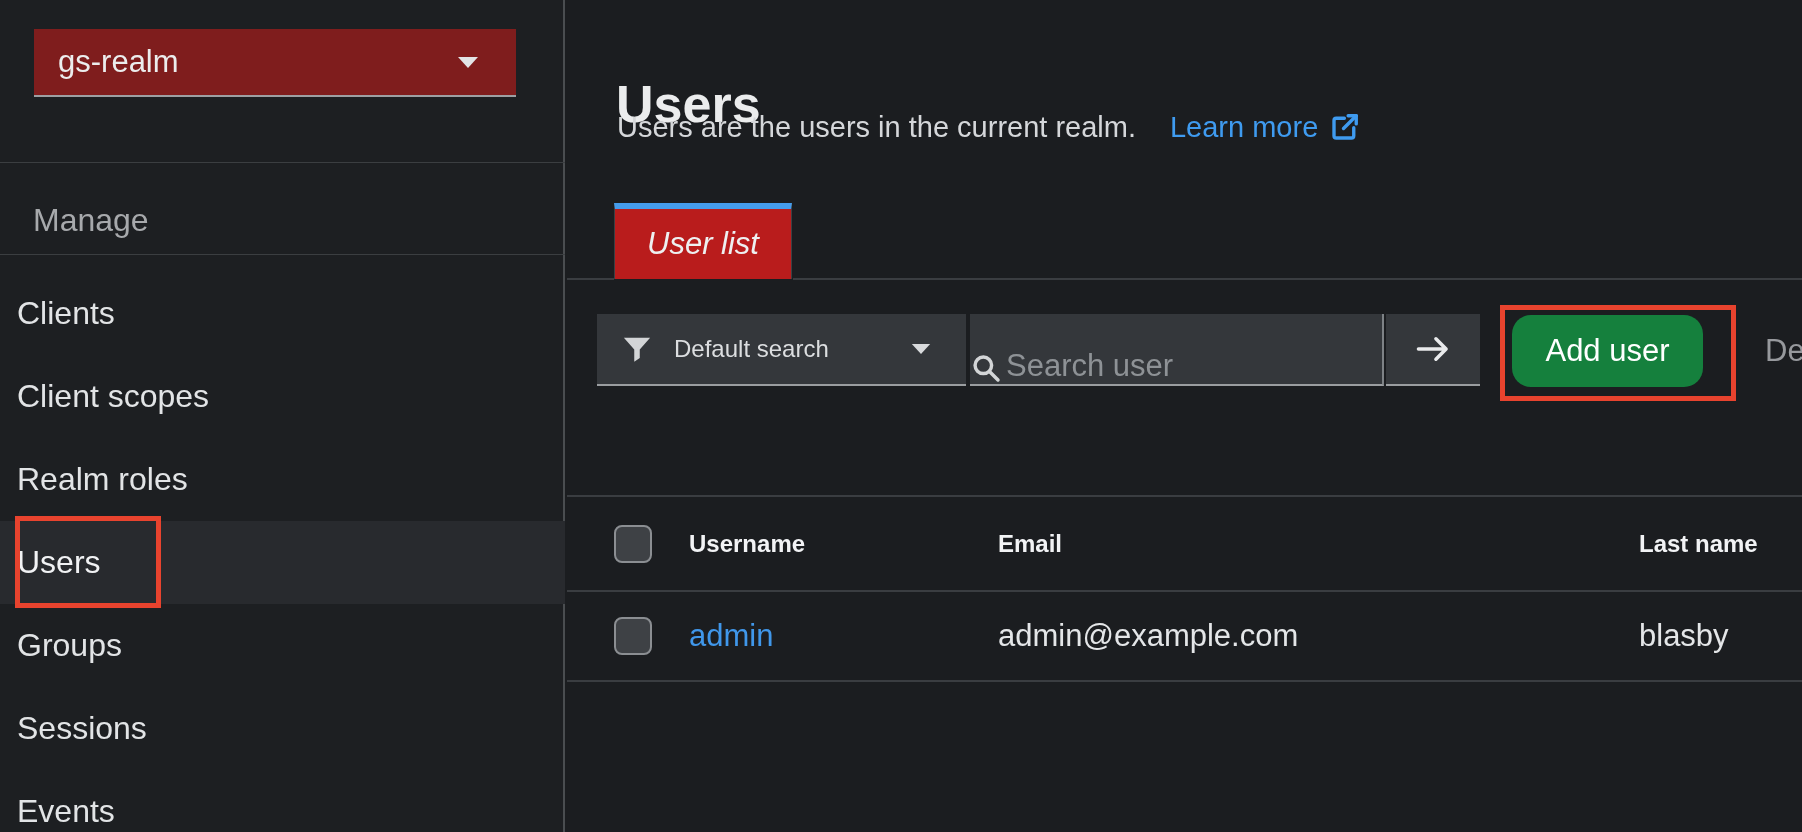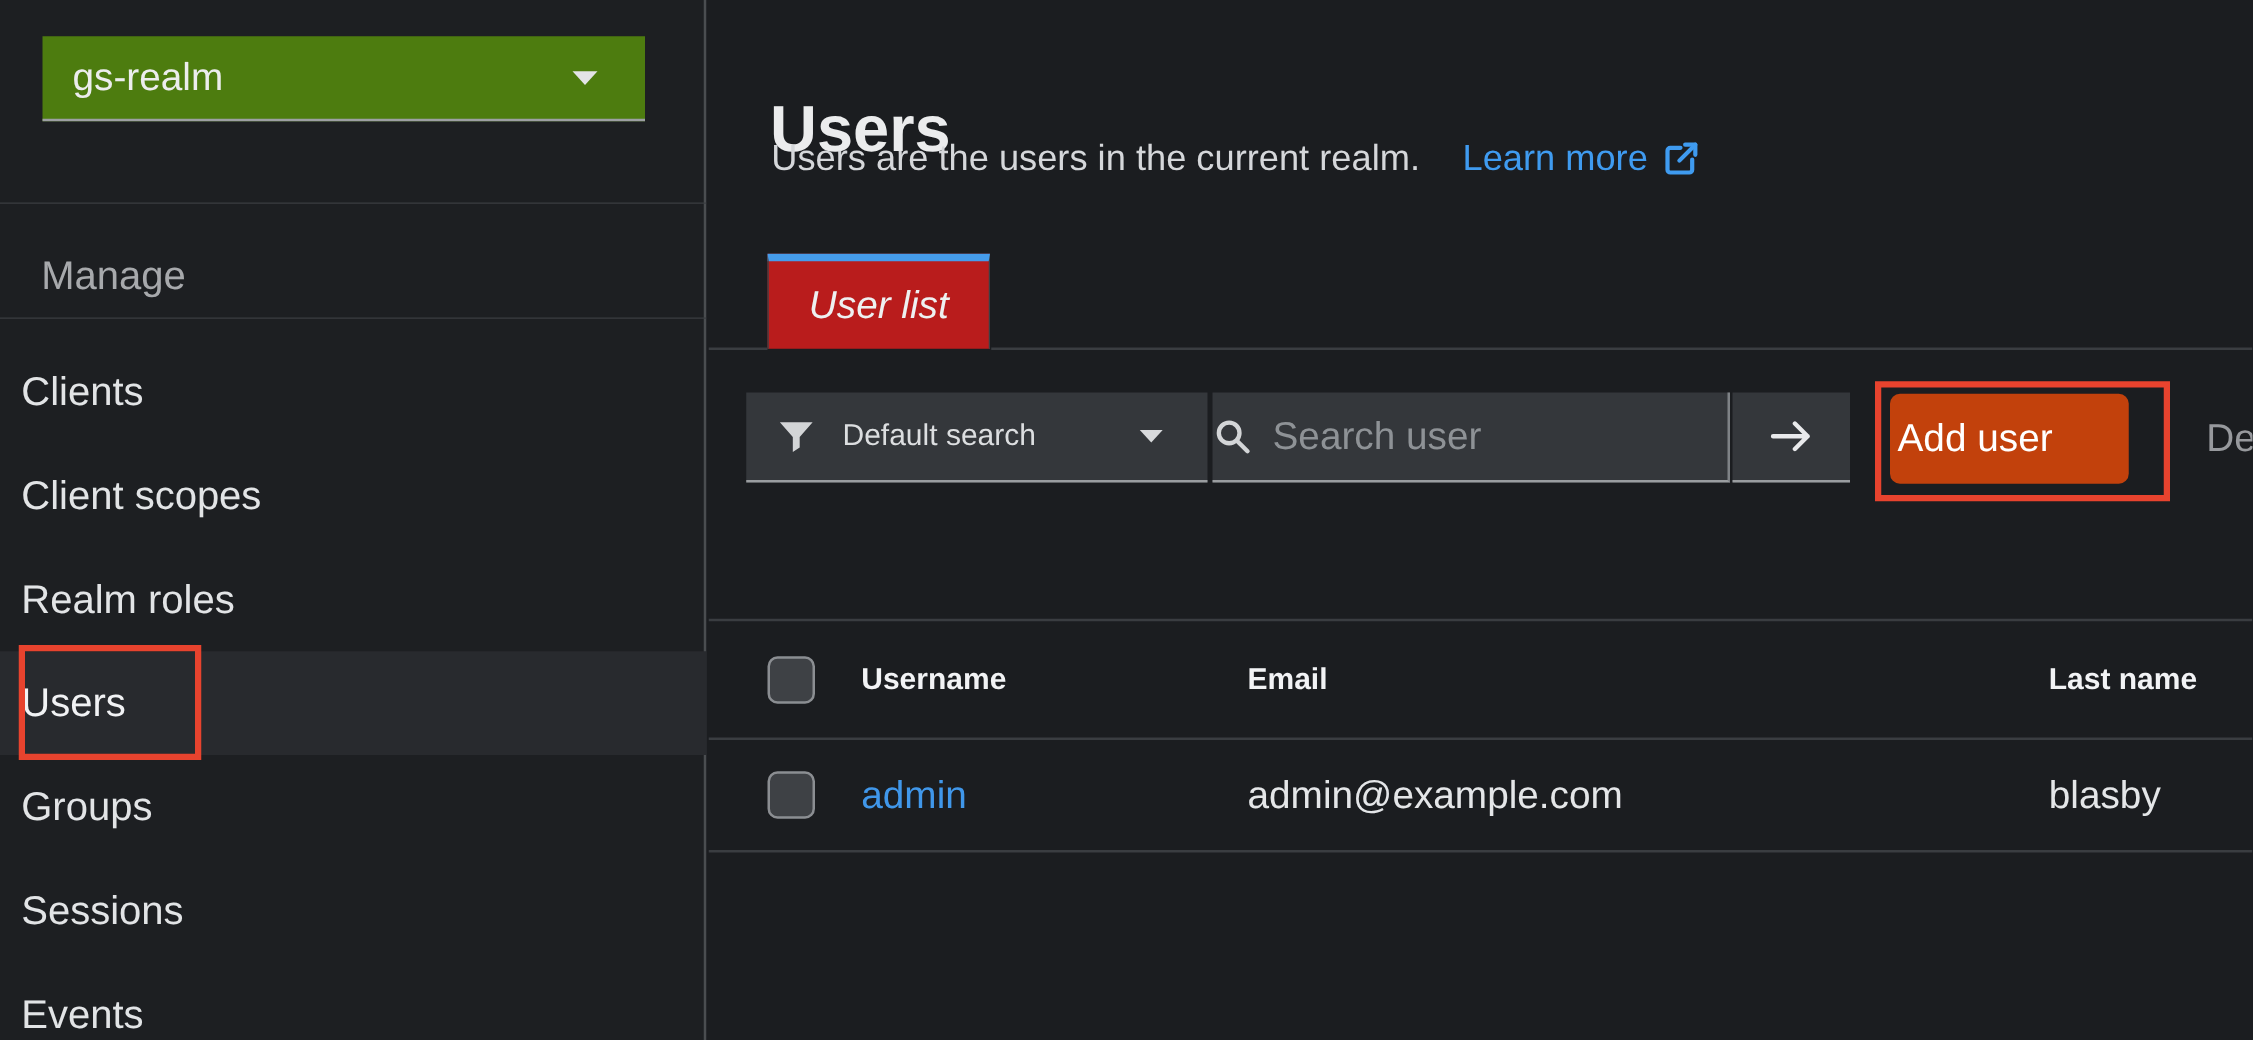--- a/index.html
+++ b/index.html
@@ -7,21 +7,21 @@
     width:1802px;height:832px;position:relative;overflow:hidden;
     background:#1b1d20;
     font-family:"Liberation Sans","DejaVu Sans",sans-serif;
     -webkit-font-smoothing:antialiased;
   }
   .abs{position:absolute;box-sizing:border-box;}
 
   
   .sidebar{left:0;top:0;width:565px;height:832px;background:#1d1f22;border-right:2px solid #4a4d50;}
   .realm-select{
-    left:34px;top:29px;width:482px;height:68px;background:#4d7c0f;
+    left:34px;top:29px;width:482px;height:68px;background:#7f1d1d;
     border-bottom:2px solid #9da0a3;display:flex;align-items:center;
     padding:0 36px 0 24px;cursor:pointer;
   }
   .realm-select .realm-label{font-size:31px;color:#eceded;}
   .realm-select .caret{margin-left:auto;display:flex;color:#e3e4e6;}
   .sb-divider{left:0;width:565px;height:1px;background:#3b3e41;}
   .d1{top:162px;} .d2{top:254px;}
   .section-label{left:33px;top:202px;font-size:32px;color:#a7a9ac;}
   .nav{left:0;top:255px;width:565px;padding-top:17px;}
   .nav-item{
@@ -51,31 +51,31 @@
   }
   .tabline{top:278px;height:2px;background:#3a3d41;}
   .tabline-left{left:567px;width:47px;}
   .tabline-right{left:793px;width:1009px;}
 
   
   .tb-box{top:314px;height:72px;background:#34373b;border-bottom:2px solid #9a9da0;display:flex;align-items:center;}
   .filter-dd{left:597px;width:369px;padding-left:25px;gap:22px;cursor:pointer;}
   .filter-dd .label{font-size:24px;color:#dcdee0;}
   .filter-dd .caret{margin-left:auto;margin-right:34px;display:flex;color:#d8dadc;}
-  .search-box{left:970px;width:414px;gap:16px;border-right:2px solid #7e8286;}
+  .search-box{left:970px;width:414px;gap:4px;border-right:2px solid #7e8286;align-items:flex-end;}
   .search-box input{
     background:transparent;border:none;outline:none;flex:1;min-width:0;
     font-family:inherit;font-size:31px;color:#e6e8ea;padding:0 10px 0 0;
   }
   .search-box input::placeholder{color:#8e9296;opacity:1;}
   .arrow-btn{left:1386px;width:94px;justify-content:center;border:none;border-bottom:2px solid #9a9da0;
     color:#e9eaec;cursor:pointer;padding:0;}
   .add-btn{
-    left:1512px;top:315px;width:191px;height:72px;background:#c2410c;border:none;border-radius:8px;
-    display:flex;align-items:center;font-family:inherit;
+    left:1512px;top:315px;width:191px;height:72px;background:#15803d;border:none;border-radius:19px;
+    display:flex;align-items:center;justify-content:center;font-family:inherit;
     font-size:31px;color:#ffffff;cursor:pointer;
   }
   .trunc-action{left:1765px;top:333px;font-size:31px;color:#97999d;background:none;border:none;padding:0;font-family:inherit;cursor:pointer;}
 
   
   .t-border{left:567px;width:1235px;height:2px;background:#3a3d41;}
   .tb-top{top:495px;} .tb-mid{top:590px;} .tb-bot{top:680px;}
   .t-row{left:567px;width:1235px;display:block;}
   .t-head{top:497px;height:93px;}
   .t-data{top:592px;height:88px;}

